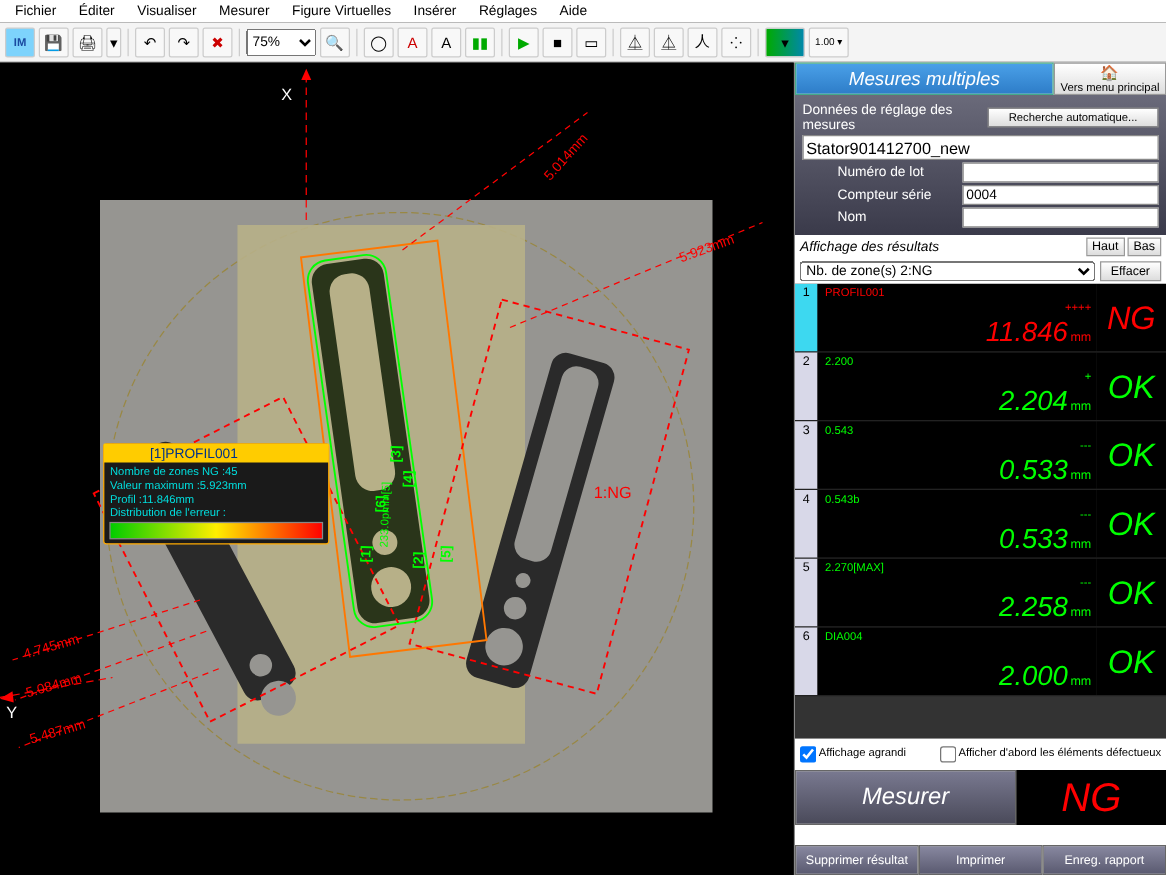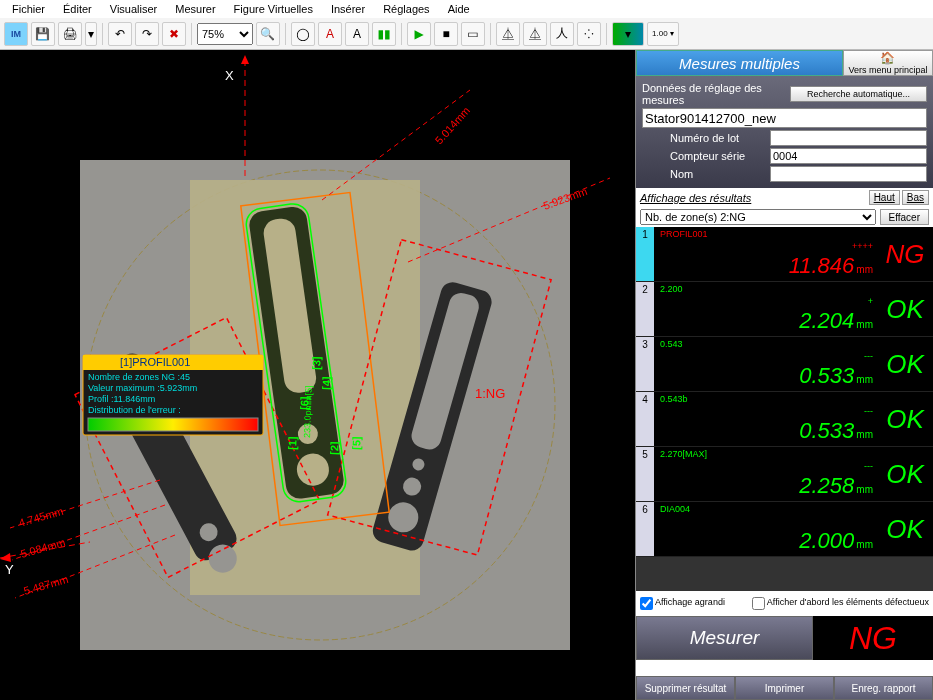--- a/index.html
+++ b/index.html
@@ -24,21 +24,21 @@
   .rhead-btn { width: 90px; background: linear-gradient(#fff, #ddd); border: 1px solid #999; font-size: 9px; display: flex; flex-direction: column; align-items: center; justify-content: center; cursor: pointer; }
   .rhead-btn .ico { font-size: 12px; }
   
   .sect-settings { background: linear-gradient(#6a6a7a, #3a3a4a); padding: 4px 6px; }
   .sect-settings .row { display: flex; align-items: center; margin: 2px 0; gap: 0; }
   .sect-settings .lbl { color: #fff; font-size: 11px; width: 100px; margin-left: 28px; }
   .sect-settings .lbl-title { color: #fff; font-size: 11px; flex: 1; }
   .sect-settings input { flex: 1; height: 16px; font-size: 11px; padding: 0 2px; border: 1px solid #888; }
   .sect-settings .btn-small { background: linear-gradient(#fff,#ddd); border: 1px solid #888; font-size: 9px; padding: 2px 16px; cursor: pointer; }
   
-  .sect-results-hdr { background: #fff; padding: 2px 4px; display: flex; align-items: center; font-size: 11px; text-decoration: underline; }
+  .sect-results-hdr { background: #fff; padding: 2px 4px; display: flex; align-items: center; font-size: 11px; }
   .sect-results-hdr .title { flex: 1; font-style: italic; }
   .sect-results-hdr button { font-size: 10px; padding: 1px 4px; margin-left: 2px; background: linear-gradient(#fff,#ddd); border: 1px solid #999; cursor: pointer; }
   
   .zone-row { display: flex; padding: 2px 4px; gap: 4px; background: #fff; }
   .zone-row select { flex: 1; font-size: 11px; }
   .zone-row button { font-size: 10px; padding: 1px 8px; background: linear-gradient(#fff,#ddd); border: 1px solid #999; cursor: pointer; }
   
   .results-list { flex: 1; overflow: auto; background: #333; }
   .result-item { display: flex; height: 55px; border-bottom: 1px solid #222; }
   .result-idx { width: 18px; background: #d8d8e8; color: #000; font-size: 10px; text-align: center; padding-top: 2px; }

